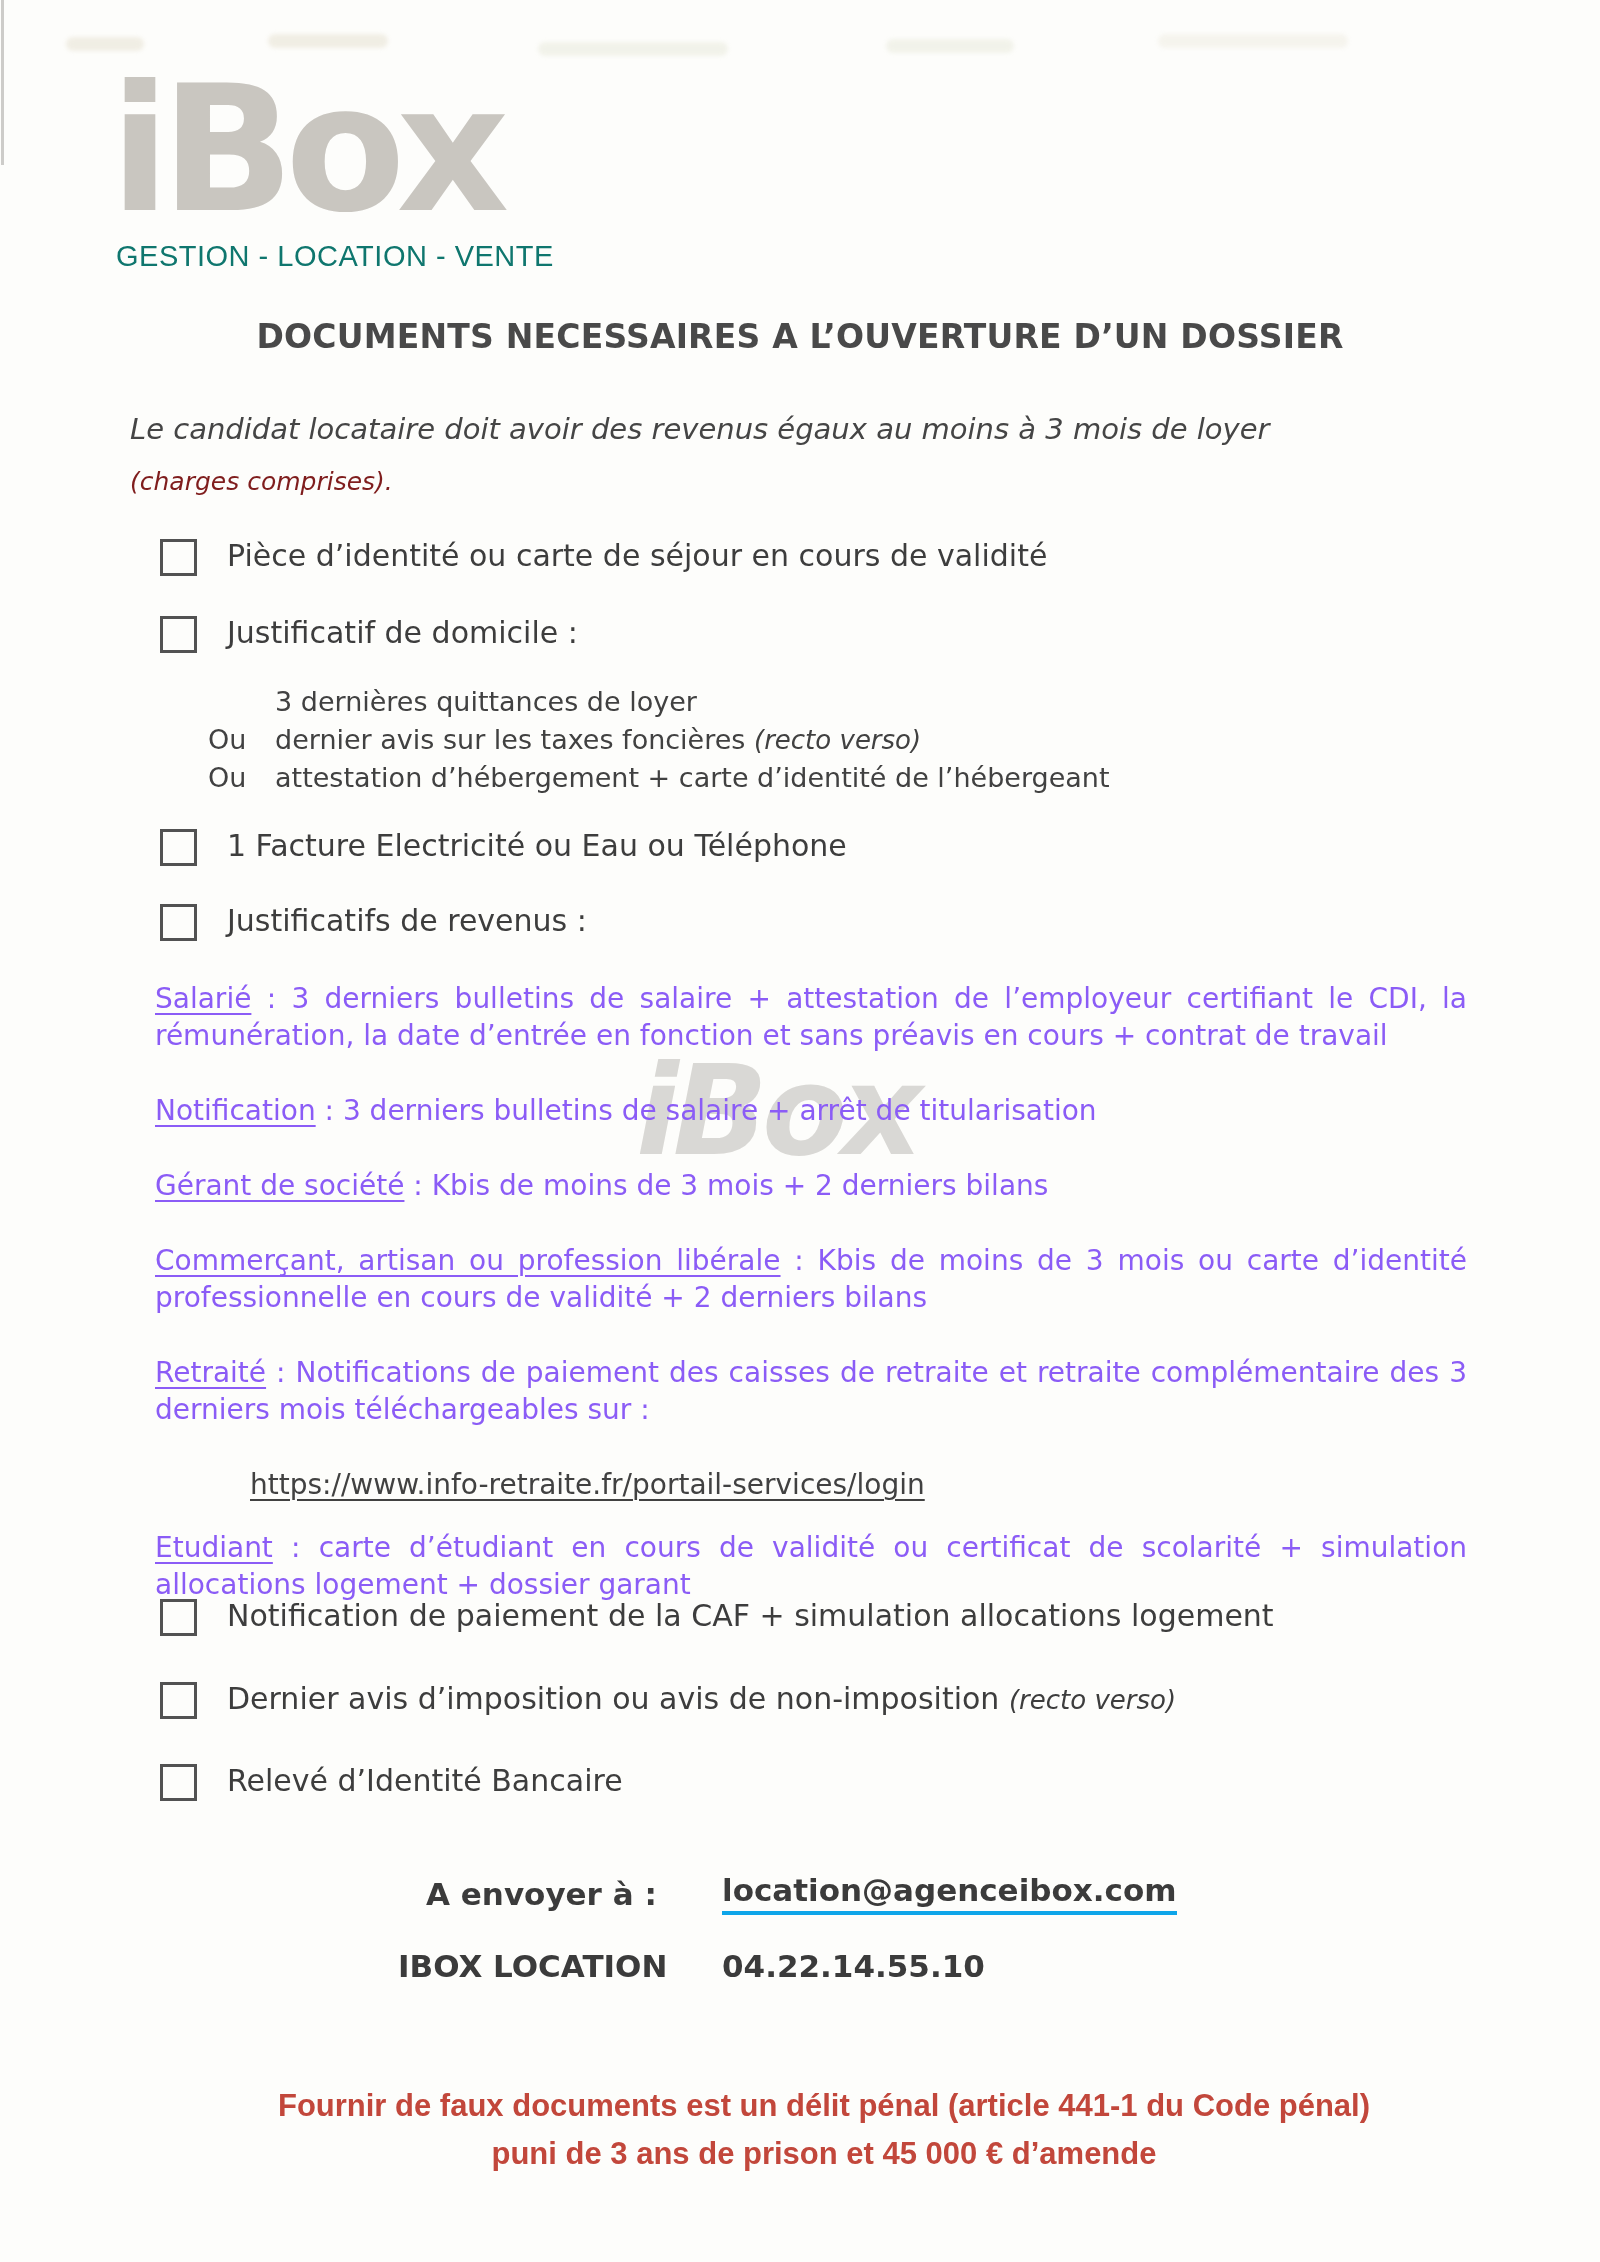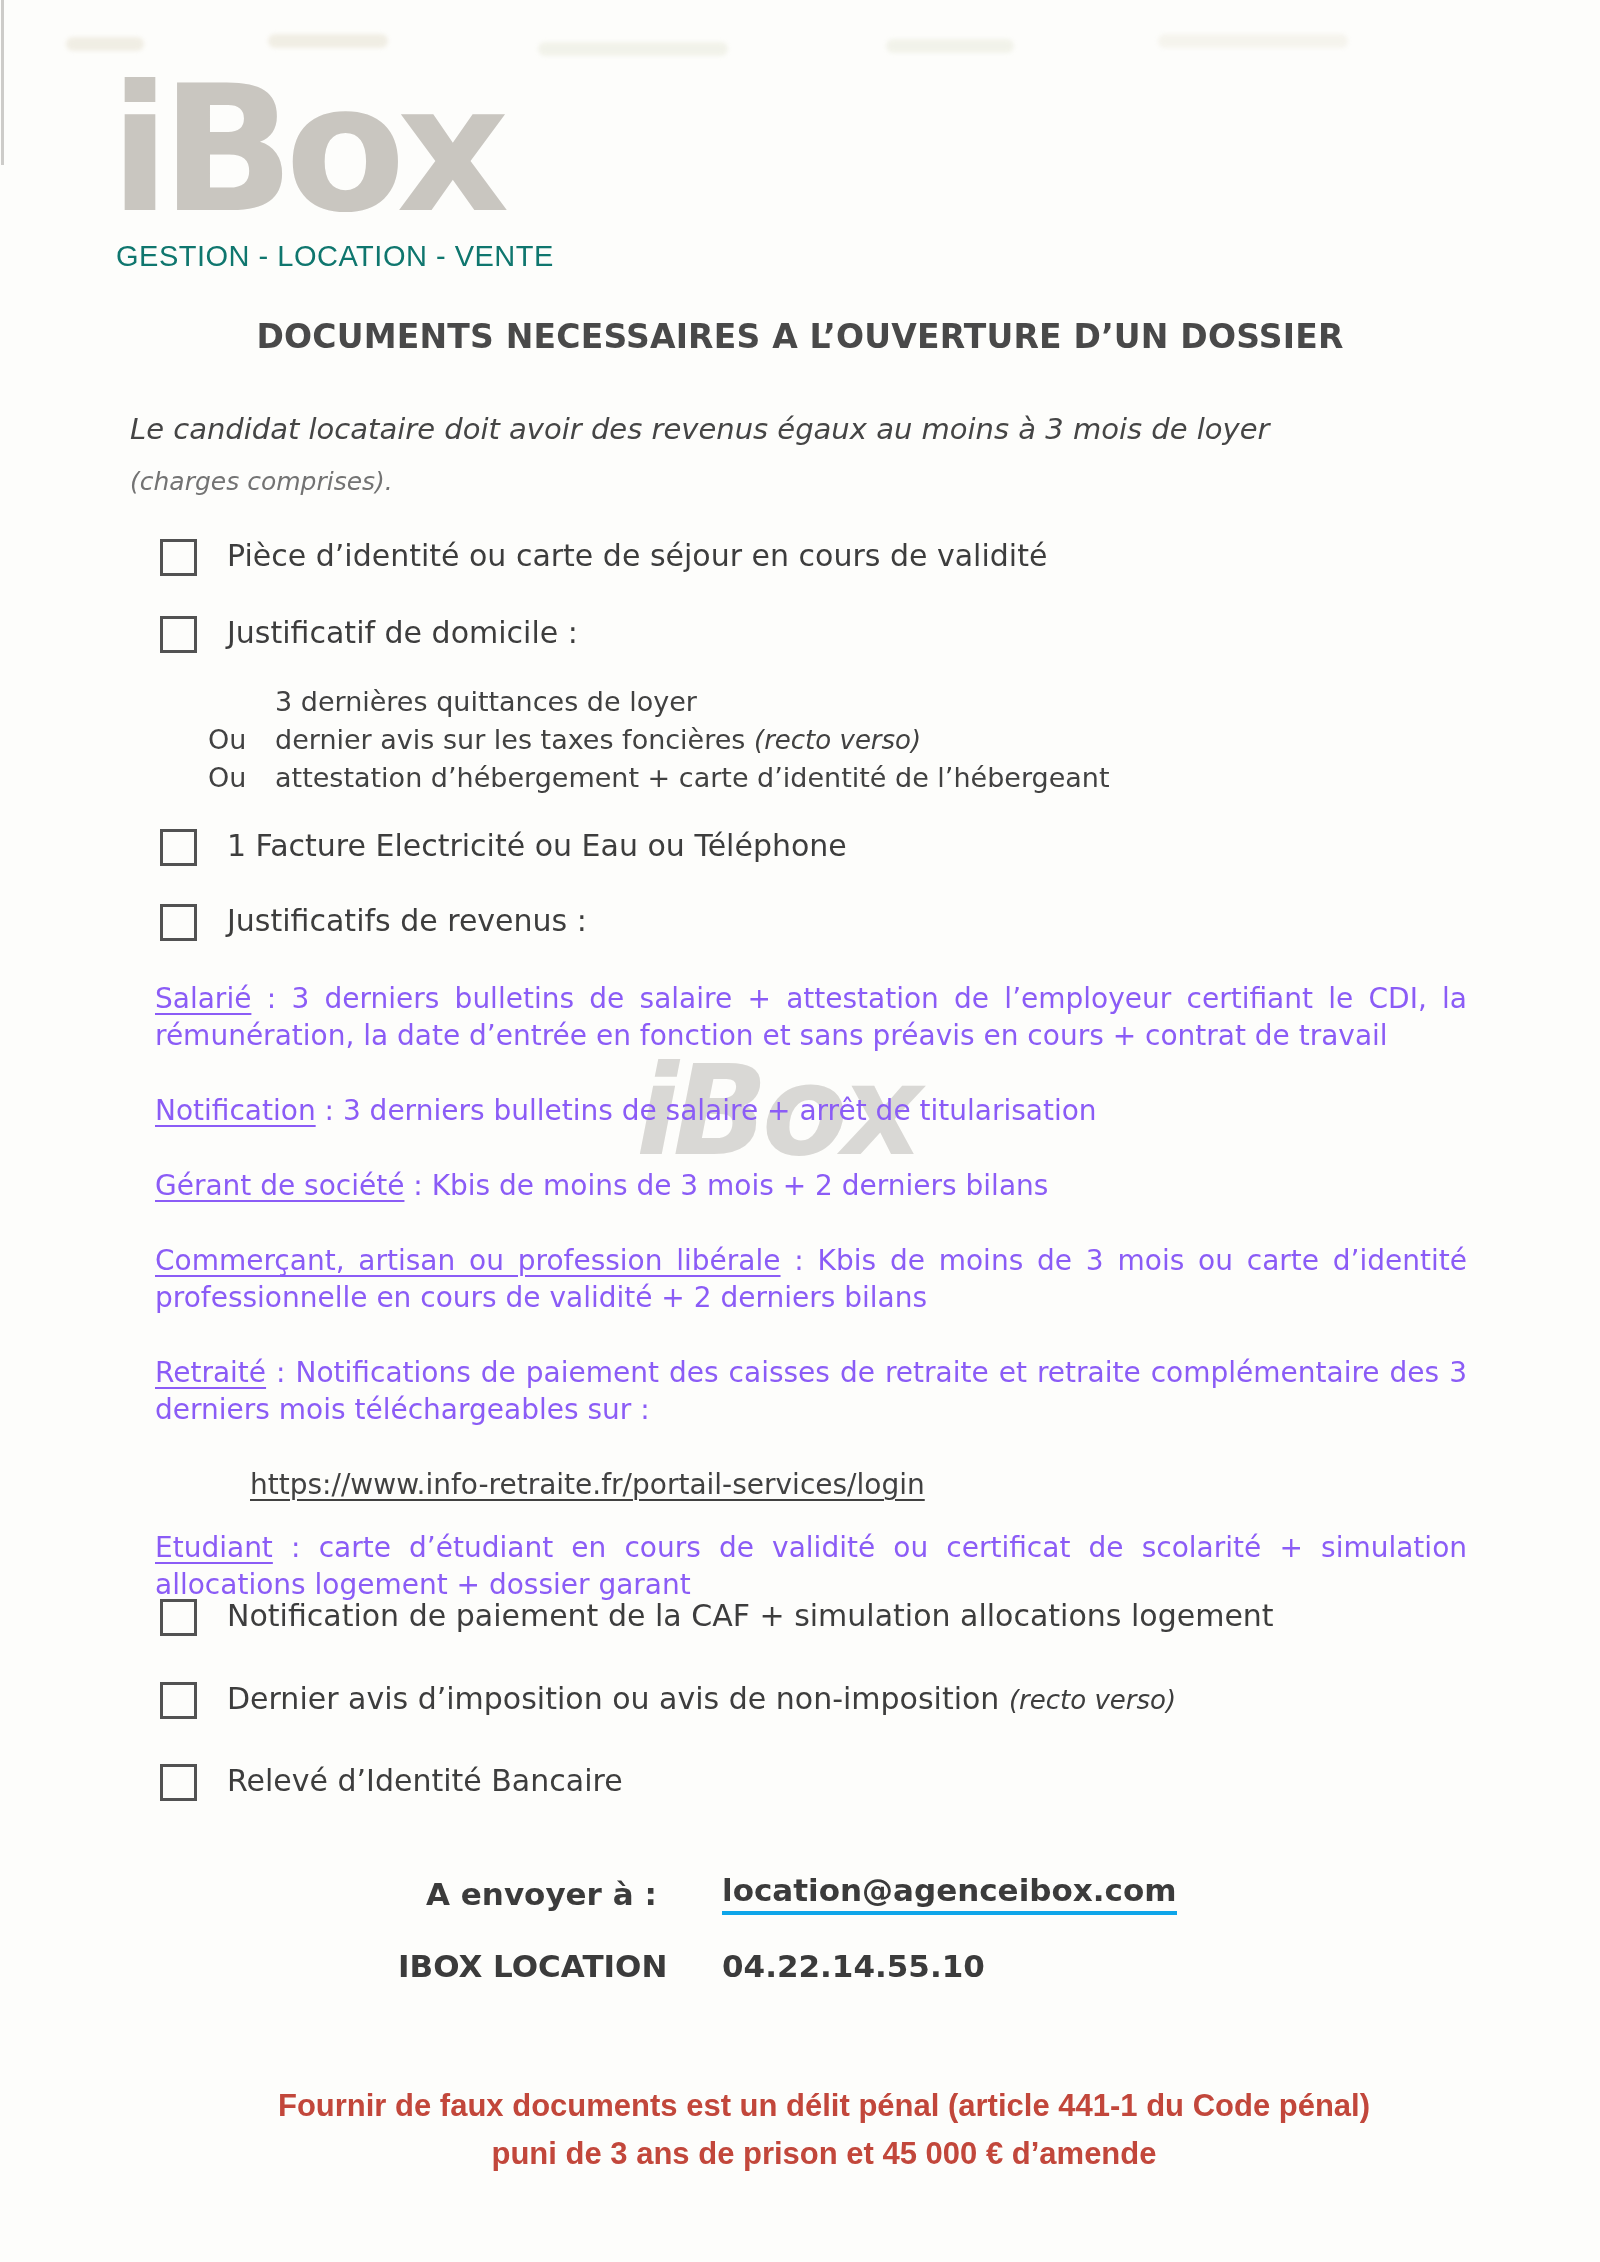--- a/index.html
+++ b/index.html
@@ -45,21 +45,21 @@
     position: absolute; left: 0; top: 317px; width: 100%;
     text-align: center; font-weight: bold; font-size: 33px;
     letter-spacing: .2px; color: #494949;
   }
   .intro1 {
     position: absolute; left: 130px; top: 412px;
     font-style: italic; font-size: 29px; color: #454545;
   }
   .intro2 {
     position: absolute; left: 130px; top: 467px;
-    font-style: italic; font-size: 25px; color: #737373;
+    font-style: italic; font-size: 25px; color: #7f1d1d;
   }
 
   
   .cbrow {
     position: absolute; left: 160px;
     display: flex; align-items: flex-start; gap: 30px;
   }
   .cbx {
     flex: 0 0 auto; width: 31px; height: 31px; margin-top: 3px;
     border: 3px solid #525252; background: #fdfdfb;

